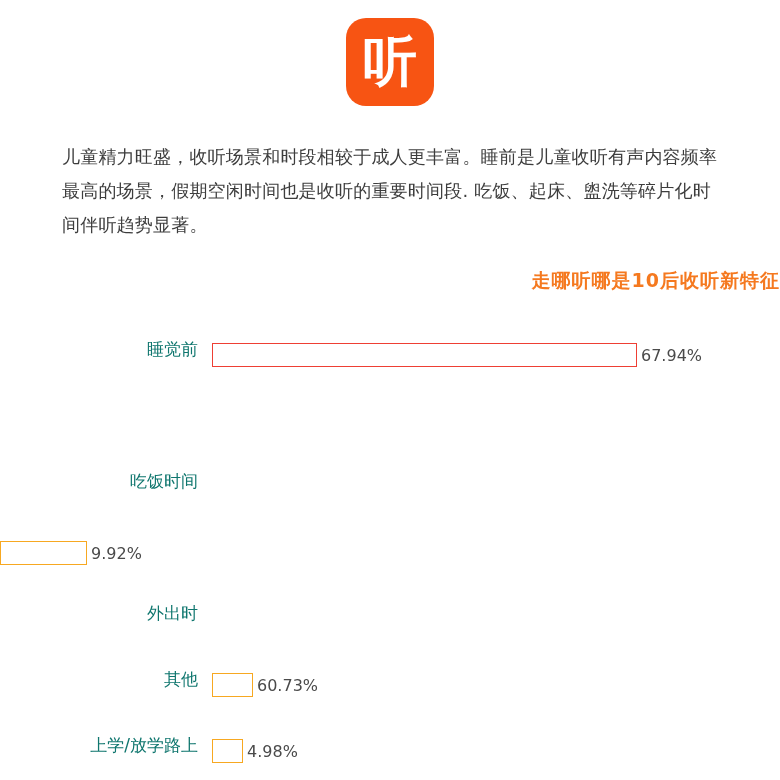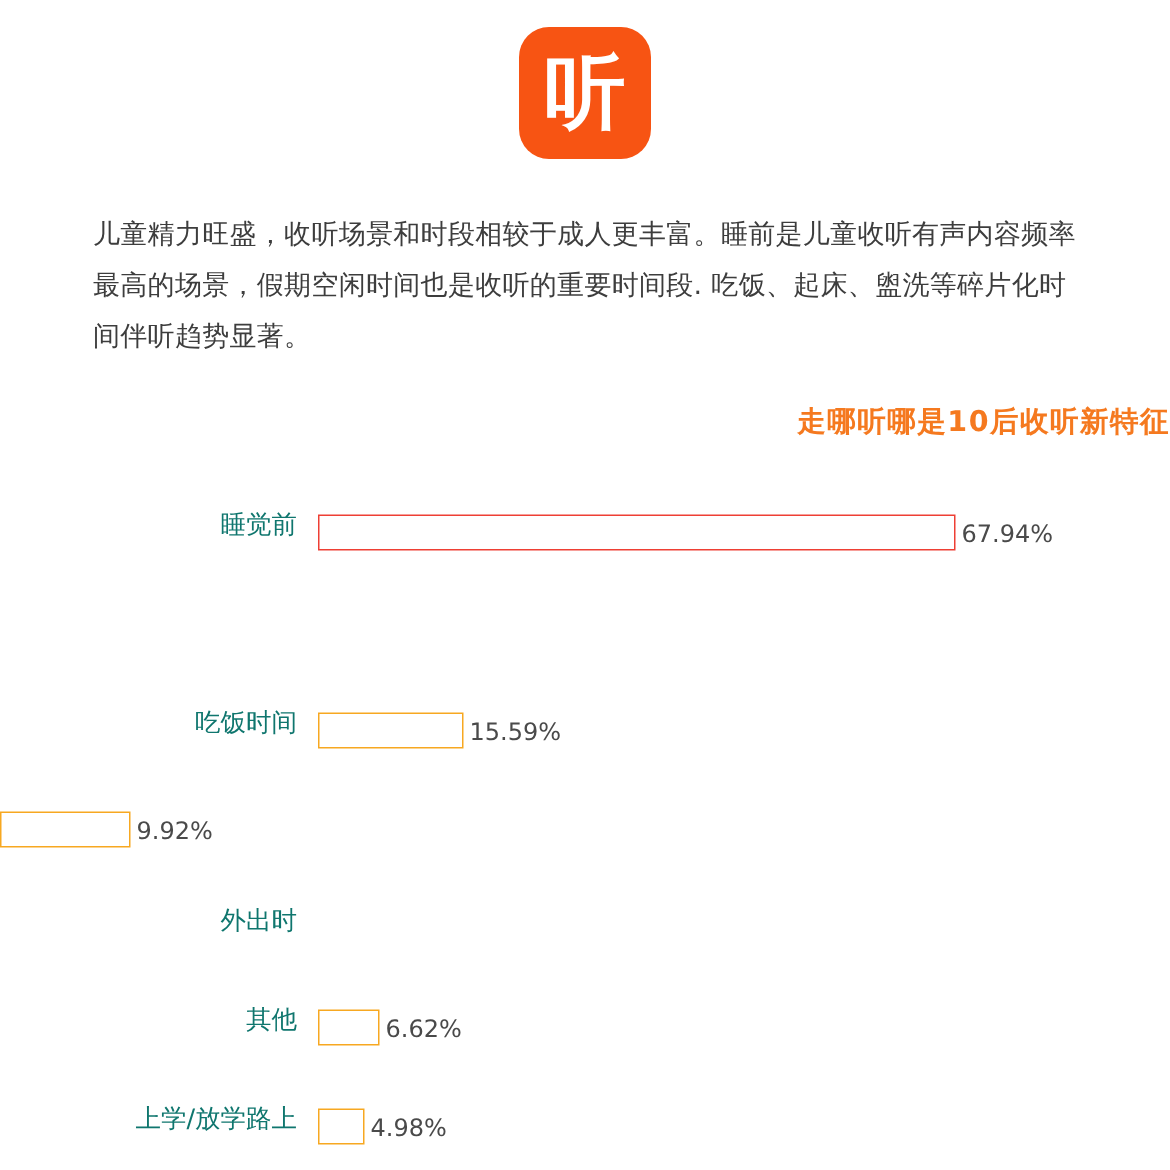--- a/index.html
+++ b/index.html
@@ -135,42 +135,38 @@
         <div class="bar red" style="width:425px;"></div>
         <div class="bar-value">67.94%</div>
       </div>
     </div>
 
     <div class="bar-row">
     </div>
 
     <div class="bar-row">
       <div class="bar-label">吃饭时间</div>
-      <div class="bar-area">
-        <div class="bar orange" style="width:97px;"></div>
-        <div class="bar-value">15.59%</div>
-      </div>
     </div>
 
     <div class="bar-row">
       <div class="bar-area">
         <div class="bar orange" style="width:87px;"></div>
         <div class="bar-value">9.92%</div>
       </div>
     </div>
 
     <div class="bar-row">
       <div class="bar-label">外出时</div>
     </div>
 
     <div class="bar-row">
       <div class="bar-label">其他</div>
       <div class="bar-area">
         <div class="bar orange" style="width:41px;"></div>
-        <div class="bar-value">6.62%</div>
+        <div class="bar-value">60.73%</div>
       </div>
     </div>
 
     <div class="bar-row">
       <div class="bar-label">上学/放学路上</div>
       <div class="bar-area">
         <div class="bar orange" style="width:31px;"></div>
         <div class="bar-value">4.98%</div>
       </div>
     </div>

